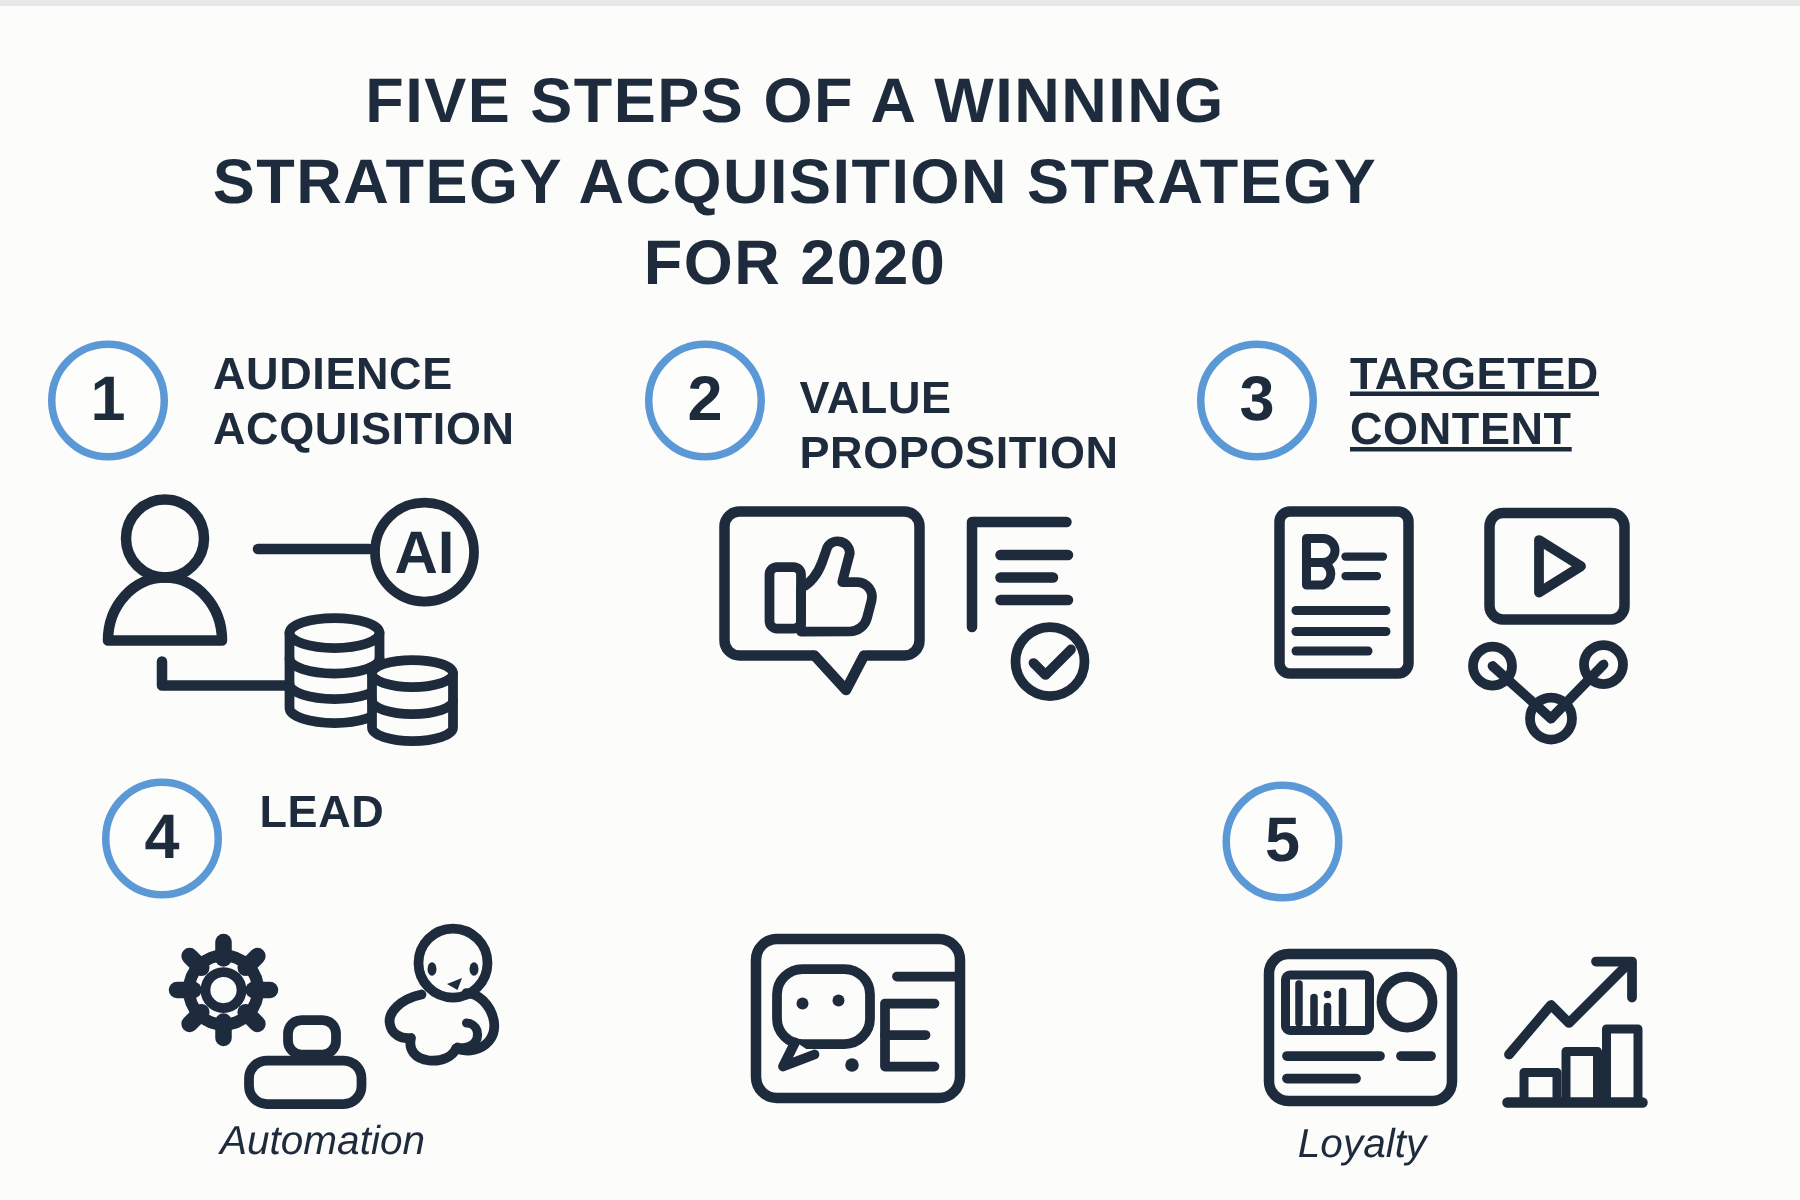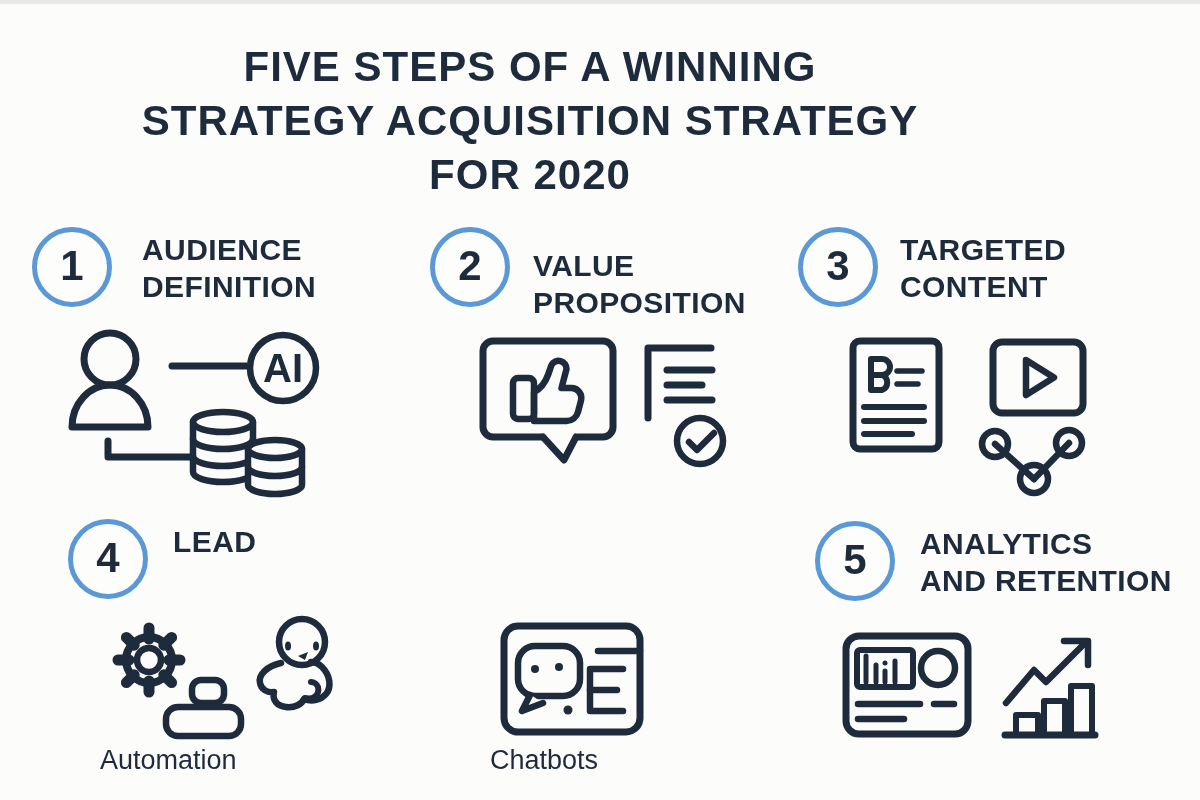--- a/index.html
+++ b/index.html
@@ -14,21 +14,21 @@
   }
   .step-circle{
     position:absolute;width:70px;height:70px;border:5px solid #5b99d6;border-radius:50%;
     background:#fdfdfc;display:flex;align-items:center;justify-content:center;
   }
   .step-num{font-size:42px;font-weight:700;line-height:1;transform:translateY(-1px);}
   .step-label{
     position:absolute;font-size:30px;font-weight:700;line-height:37px;letter-spacing:.4px;
     white-space:nowrap;
   }
-  .caption{position:absolute;font-size:27px;text-align:left;white-space:nowrap;}
+  .caption{position:absolute;font-size:27px;text-align:center;white-space:nowrap;font-style:italic;}
   svg.cluster{position:absolute;overflow:visible;}
   .stk{stroke:#1d2b3c;fill:none;stroke-linecap:round;stroke-linejoin:round;}
   .fil{fill:#1d2b3c;stroke:none;}
   .wipe{fill:#fcfcfa;stroke:none;}
 </style>
 </head>
 <body>
 
 <div class="canvas">
 
@@ -36,52 +36,48 @@
     <div>FIVE STEPS OF A WINNING</div>
     <div>STRATEGY ACQUISITION STRATEGY</div>
     <div>FOR 2020</div>
   </div>
 
   <div class="step-circle" style="left:32px;top:223px;">
     <span class="step-num">1</span>
   </div>
   <div class="step-label" style="left:142px;top:227px;">
     <div>AUDIENCE</div>
-    <div>DEFINITION</div>
+    <div>ACQUISITION</div>
   </div>
 
   <div class="step-circle" style="left:430px;top:223px;">
     <span class="step-num">2</span>
   </div>
   <div class="step-label" style="left:533px;top:243px;">
     <div>VALUE</div>
     <div>PROPOSITION</div>
   </div>
 
   <div class="step-circle" style="left:798px;top:223px;">
     <span class="step-num">3</span>
   </div>
-  <div class="step-label" style="left:900px;top:227px;">
+  <div class="step-label" style="left:900px;top:227px;text-decoration:underline;">
     <div>TARGETED</div>
     <div>CONTENT</div>
   </div>
 
   <div class="step-circle" style="left:68px;top:515px;">
     <span class="step-num">4</span>
   </div>
   <div class="step-label" style="left:173px;top:519px;">
     <div>LEAD</div>
   </div>
 
   <div class="step-circle" style="left:815px;top:517px;">
     <span class="step-num">5</span>
-  </div>
-  <div class="step-label" style="left:920px;top:521px;">
-    <div>ANALYTICS</div>
-    <div>AND RETENTION</div>
   </div>
 
   <svg class="cluster" style="left:60px;top:325px;" width="260" height="170" viewBox="0 0 260 170">
     <g>
       <circle class="stk" cx="50" cy="30" r="26" stroke-width="7"></circle>
       <path class="stk" d="M12,98 a38,42 0 0 1 76,0 z" stroke-width="7"></path>
     </g>
     <line class="stk" x1="112" y1="37" x2="186" y2="37" stroke-width="7"></line>
     <g>
       <circle class="stk" cx="223" cy="39" r="33" stroke-width="6.5"></circle>
@@ -206,15 +202,15 @@
   <svg class="cluster" style="left:1000px;top:625px;" width="100" height="115" viewBox="0 0 100 115">
     <polyline class="stk" points="6,74 34,41 46,53 86,13" stroke-width="6.5"></polyline>
     <polyline class="stk" points="64,12 88,12 88,36" stroke-width="6.5"></polyline>
     <path class="stk" d="M16,106 V86 h22 V106" stroke-width="6"></path>
     <path class="stk" d="M44,106 V72 h21 V106" stroke-width="6"></path>
     <path class="stk" d="M71,106 V57 h21 V106" stroke-width="6"></path>
     <line class="stk" x1="5" y1="106" x2="95" y2="106" stroke-width="7" stroke-linecap="butt"></line>
   </svg>
 
   <div class="caption" style="left:100px;top:741px;width:230px;">Automation</div>
-  <div class="caption" style="left:490px;top:741px;width:175px;">Chatbots</div>
+  <div class="caption" style="left:845px;top:743px;width:126px;">Loyalty</div>
 
 </div>
 
 </body></html>

